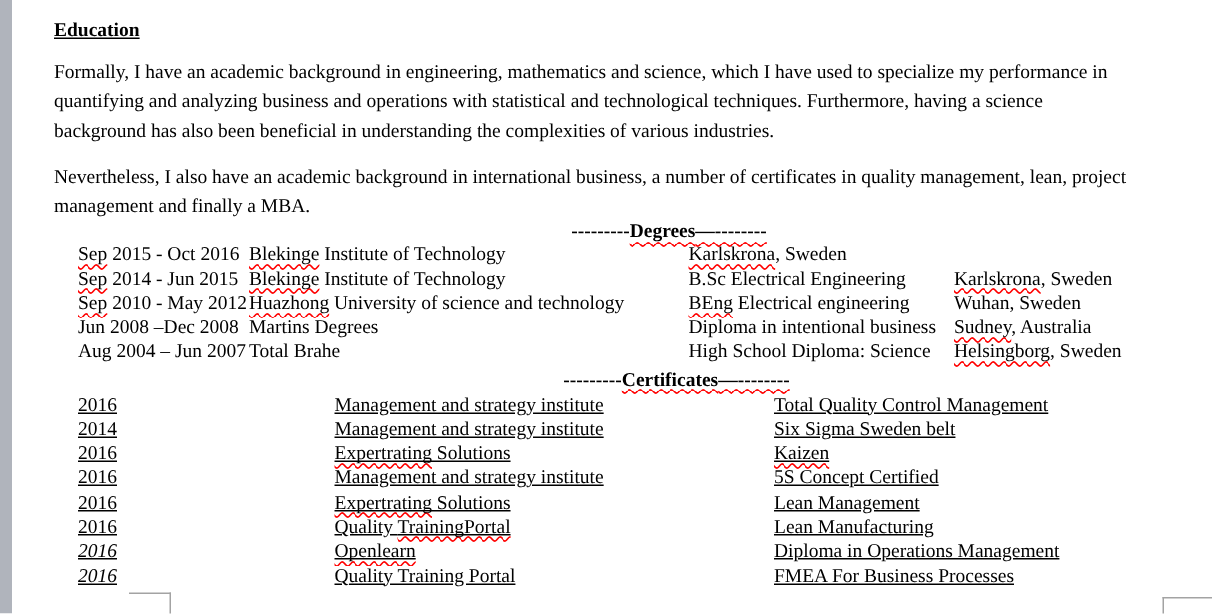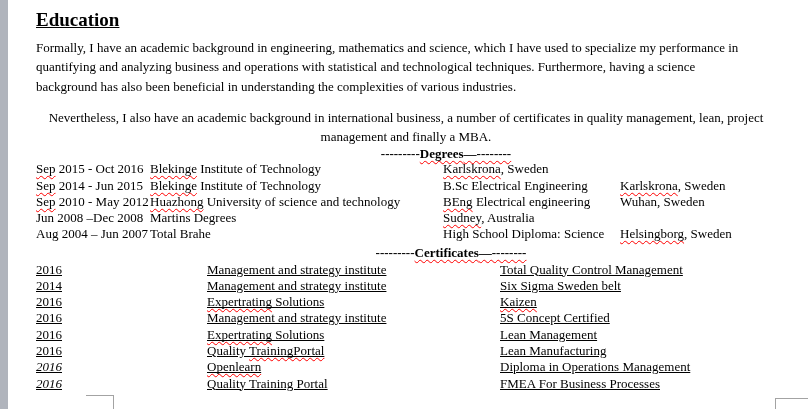--- a/index.html
+++ b/index.html
@@ -2,32 +2,32 @@
 <html style="--squiggle: #ff0000; --strip: #b0b4bc; --marks: #a3a3a3;"><head>
 <meta charset="utf-8">
 <style>
   html,body{margin:0;padding:0;}
   .screen{
     position:relative;width:808px;height:409px;background:#ffffff;overflow:hidden;
     font-family:"Liberation Serif","DejaVu Serif",serif;color:#000;
   }
   .left-strip{position:absolute;left:0;top:0;width:8px;height:409px;background:var(--strip,#b0b4bc);}
   .content{position:absolute;left:36px;top:10px;width:740px;}
-  .doc-title{font-size:19px;font-weight:bold;line-height:20px;text-decoration:underline;text-decoration-thickness:1px;width:-moz-fit-content;width:fit-content;}
+  .doc-title{font-size:13px;font-weight:bold;line-height:20px;text-decoration:underline;text-decoration-thickness:1px;width:-moz-fit-content;width:fit-content;}
   .para{margin:8px 0 0 0;font-size:13px;line-height:19.3px;}
-  .para.p2{margin-top:12px;text-align:center;}
+  .para.p2{margin-top:12px;}
   .sec-heading{font-size:13px;font-weight:bold;line-height:14px;text-align:center;margin:0;}
   .sec-heading.deg{margin-top:1px;transform:translateX(40px);}
   .sec-heading.cert{margin-top:3px;transform:translateX(45px);}
   .tbl{font-size:13px;}
   .tbl .row{display:grid;line-height:16.2px;}
   .tbl.degrees .row{grid-template-columns:114px 293px 177px 1fr;}
   .tbl.certs{margin-top:2px;}
   .tbl.certs .row{grid-template-columns:171px 293px 1fr;line-height:16.3px;text-decoration:underline;}
-  .cell{white-space:nowrap;overflow:visible;}
+  .cell{white-space:nowrap;overflow:visible;margin-left:16px;}
   .italic{font-style:italic;}
   .squiggle{
     text-decoration-line:underline;text-decoration-style:wavy;
     text-decoration-color:var(--squiggle,#ff0000);
     text-decoration-thickness:1px;text-underline-offset:2px;text-decoration-skip-ink:none;
   }
   .corner-mark{position:absolute;}
   .corner-mark.bl{left:86px;top:395px;width:27px;height:14px;border-top:1px solid var(--marks,#a3a3a3);border-right:1px solid var(--marks,#a3a3a3);}
   .corner-mark.br{left:775px;top:398px;width:33px;height:11px;border-top:1px solid var(--marks,#a3a3a3);border-left:1px solid var(--marks,#a3a3a3);}
 </style>
@@ -59,20 +59,21 @@
         </div>
         <div class="row">
           <span class="cell"><span class="squiggle">Sep</span> 2010 - May 2012</span>
           <span class="cell"><span class="squiggle">Huazhong</span> University of science and technology</span>
           <span class="cell"><span class="squiggle">BEng</span> Electrical engineering</span>
           <span class="cell">Wuhan, Sweden</span>
         </div>
         <div class="row">
           <span class="cell">Jun 2008 –Dec 2008</span>
           <span class="cell">Martins Degrees</span>
+          <span class="cell">Diploma in intentional business</span>
           <span class="cell"><span class="squiggle">Sudney</span>, Australia</span>
         </div>
         <div class="row">
           <span class="cell">Aug 2004 – Jun 2007</span>
           <span class="cell">Total Brahe</span>
           <span class="cell">High School Diploma: Science</span>
           <span class="cell"><span class="squiggle">Helsingborg</span>, Sweden</span>
         </div>
       </div>
 

